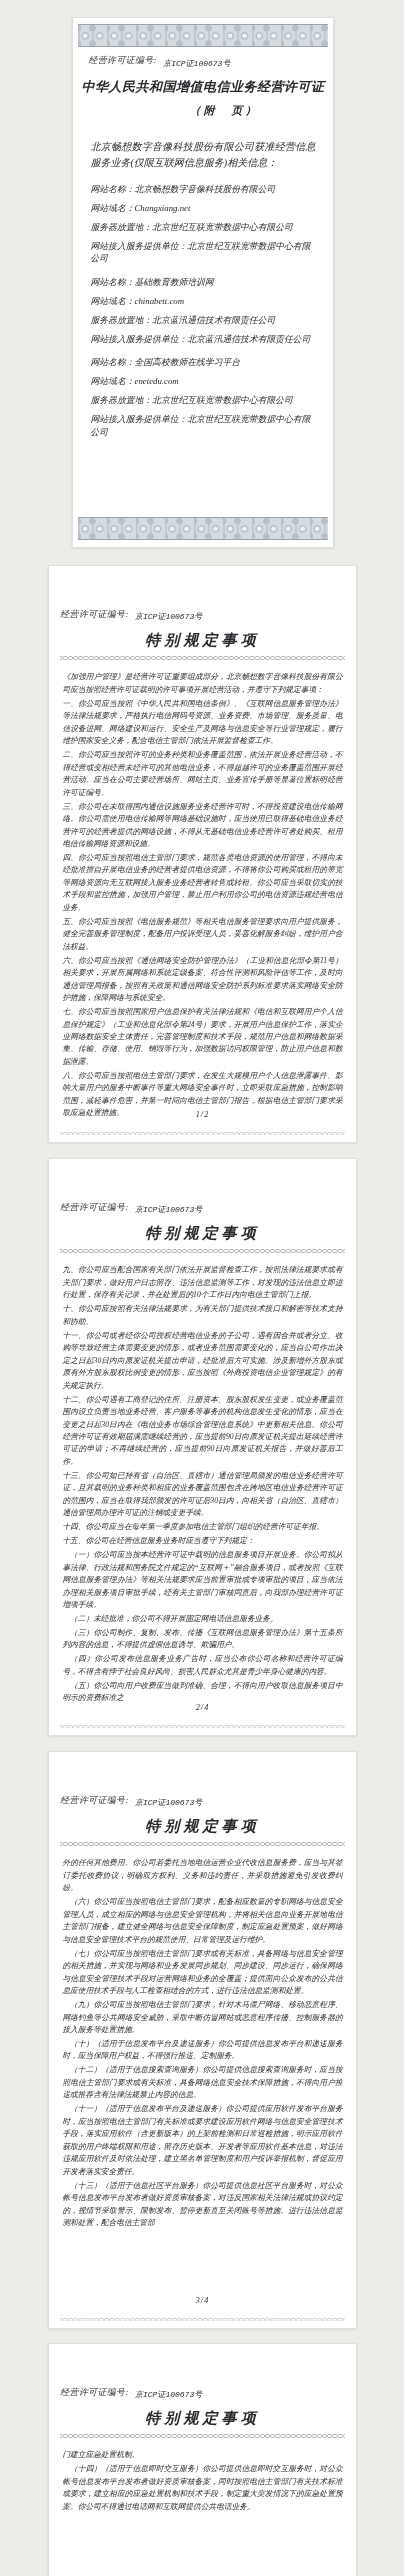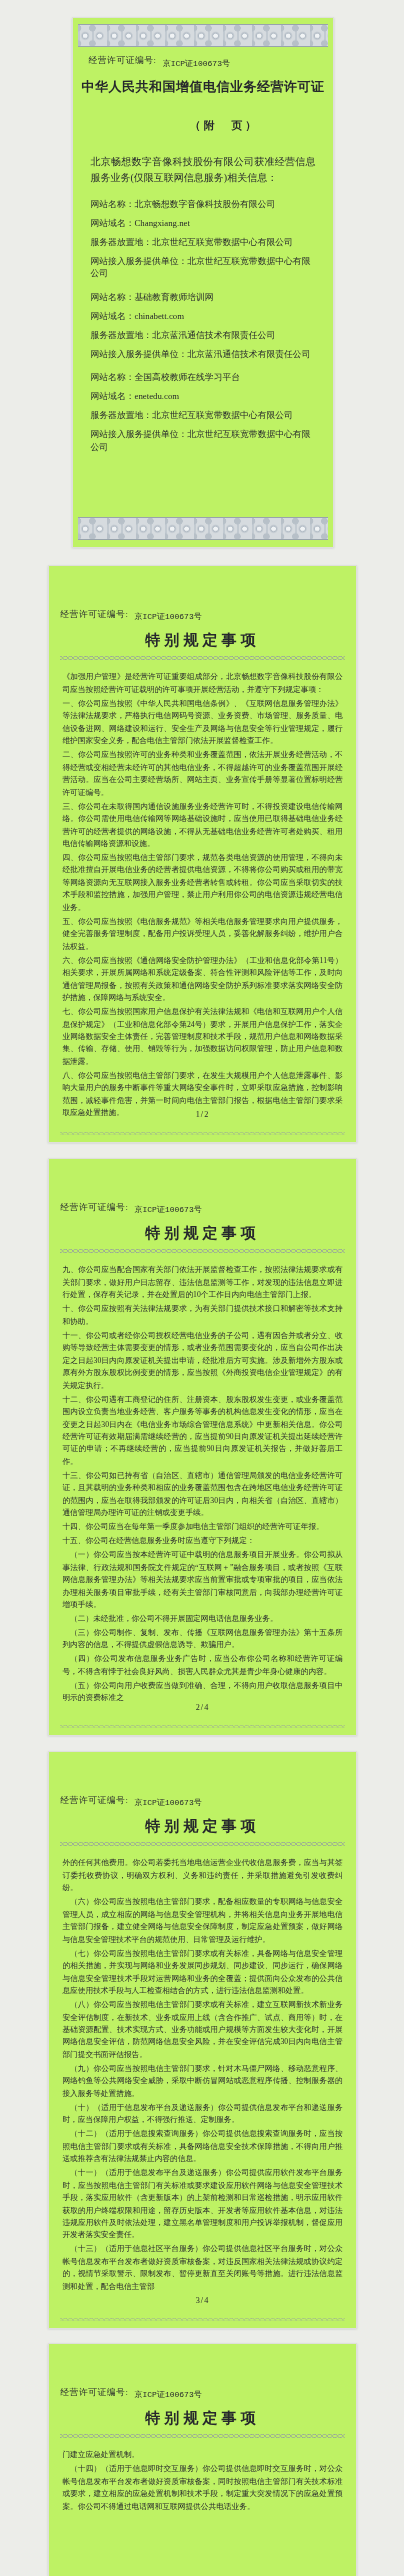--- a/index.html
+++ b/index.html
@@ -3,24 +3,25 @@
 <meta charset="utf-8">
 <style>
   html,body{margin:0;padding:0;}
   body{
     width:405px;height:2873px;position:relative;
     background:#ecede9;
     font-family:"Liberation Serif","DejaVu Serif",serif;
     color:#26282c;
   }
   .sheet{
-    position:absolute;background:#bef264;
+    position:absolute;background:#ffffff;
     border:0.5px solid #dfe0da;
     box-shadow:0 0.5px 2.1px rgba(70,80,90,.22);
     box-sizing:border-box;
+    font-style:italic;
   }
   
   #page1{top:16.5px;left:72px;width:262px;height:531px;}
   .ornate{
     height:21.6px;margin:6.2px 5.2px 0;
     background-color:#ccd3d9;
     background-image:
       radial-gradient(circle at 7.2px 10.8px,#f0f3f5 2.1px,#aeb8c2 2.6px,rgba(0,0,0,0) 4.6px),
       radial-gradient(circle at 21.6px 10.8px,#f0f3f5 2.1px,#aeb8c2 2.6px,rgba(0,0,0,0) 4.6px),
       radial-gradient(circle at 14.4px 3.1px,#b7c0c8 3.1px,rgba(0,0,0,0) 3.6px),
@@ -29,21 +30,21 @@
       radial-gradient(circle at 0px 18.5px,#b7c0c8 3.1px,rgba(0,0,0,0) 3.6px),
       repeating-linear-gradient(90deg,#c2cad1 0 2.1px,#d6dbdf 2.1px 14.4px);
     background-size:29px 21.6px;
     border-top:1px solid #98a3ac;border-bottom:1px solid #98a3ac;
   }
   #page1 .ornate-bottom{position:absolute;left:5.2px;right:5.2px;bottom:6.2px;margin:0;}
   .lic-row{margin:8.2px 0 0 15.5px;white-space:nowrap;}
   .lic-label{font-size:8.8px;letter-spacing:0.5px;}
   .lic-no{font-size:8px;margin-left:6.2px;position:relative;top:2.1px;font-family:"Liberation Mono","DejaVu Sans Mono",monospace;}
   .p1-title{text-align:center;font-size:13px;font-weight:700;margin-top:10.3px;letter-spacing:0.5px;}
-  .p1-sub{text-align:center;font-size:10.8px;font-weight:700;margin-top:23px;letter-spacing:3.1px;padding-left:43px;}
+  .p1-sub{text-align:center;font-size:10.8px;font-weight:700;margin-top:8px;letter-spacing:3.1px;padding-left:43px;}
   .p1-intro{margin:21.6px 17.5px 0;font-size:10px;line-height:1.6;text-align:justify;}
   .site-group{margin:11.3px 17.5px 0;}
   .site-line{font-size:8.8px;line-height:1.4;margin-top:6.7px;text-align:left;}
   
   .sp-page{left:48px;width:309px;}
   #page2{top:565px;height:578px;}
   #page3{top:1158px;height:578px;}
   #page4{top:1751px;height:578px;}
   #page5{top:2343px;height:529px;}
   .sp-head{margin:43px 0 0 11.3px;white-space:nowrap;}
@@ -148,21 +149,20 @@
 <div class="sheet sp-page" id="page4">
   <div class="sp-head">
     <span class="lic-label">经营许可证编号:</span><span class="lic-no">京ICP证100673号</span>
   </div>
   <div class="sp-title">特别规定事项</div>
   <div class="zigzag"></div>
   <div class="sp-body">
     <p>外的任何其他费用。你公司若委托当地电信运营企业代收信息服务费，应当与其签订委托收费协议，明确双方权利、义务和违约责任，并采取措施避免引发收费纠纷。</p>
     <p class="sub">（六）你公司应当按照电信主管部门要求，配备相应数量的专职网络与信息安全管理人员，成立相应的网络与信息安全管理机构，并将相关信息向业务开展地电信主管部门报备，建立健全网络与信息安全保障制度，制定应急处置预案，做好网络与信息安全管理技术平台的规范使用、日常管理及运行维护。</p>
     <p class="sub">（七）你公司应当按照电信主管部门要求或有关标准，具备网络与信息安全管理的相关措施，并实现与网络和业务发展同步规划、同步建设、同步运行，确保网络与信息安全管理技术手段对运营网络和业务的全覆盖；提供面向公众发布的公共信息应使用技术手段与人工检查相结合的方式，进行违法信息监测和处置。</p>
-    <p class="sub">（八）你公司应当按照电信主管部门要求或有关标准，建立互联网新技术新业务安全评估制度，在新技术、业务或应用上线（含合作推广、试点、商用等）时，在基础资源配置、技术实现方式、业务功能或用户规模等方面发生较大变化时，开展网络信息安全评估，防范网络信息安全风险，并在安全评估完成30日内向电信主管部门提交书面评估报告。</p>
     <p class="sub">（九）你公司应当按照电信主管部门要求，针对木马僵尸网络、移动恶意程序、网络钓鱼等公共网络安全威胁，采取中断仿冒网站或恶意程序传播、控制服务器的接入服务等处置措施。</p>
     <p class="sub">（十）（适用于信息发布平台及递送服务）你公司提供信息发布平台和递送服务时，应当保障用户权益，不得强行推送、定制服务。</p>
     <p class="sub">（十二）（适用于信息搜索查询服务）你公司提供信息搜索查询服务时，应当按照电信主管部门要求或有关标准，具备网络信息安全技术保障措施，不得向用户推送或推荐含有法律法规禁止内容的信息。</p>
     <p class="sub">（十一）（适用于信息发布平台及递送服务）你公司提供应用软件发布平台服务时，应当按照电信主管部门有关标准或要求建设应用软件网络与信息安全管理技术手段，落实应用软件（含更新版本）的上架前检测和日常巡检措施，明示应用软件获取的用户终端权限和用途，留存历史版本、开发者等应用软件基本信息，对违法违规应用软件及时依法处理，建立黑名单管理制度和用户投诉举报机制，督促应用开发者落实安全责任。</p>
     <p class="sub">（十三）（适用于信息社区平台服务）你公司提供信息社区平台服务时，对公众帐号信息发布平台发布者做好资质审核备案，对违反国家相关法律法规或协议约定的，视情节采取警示、限制发布、暂停更新直至关闭账号等措施。进行违法信息监测和处置，配合电信主管部</p>
   </div>
   <div class="page-no">3/4</div>
   <div class="zigzag zigzag-bottom"></div>
 </div>
 

